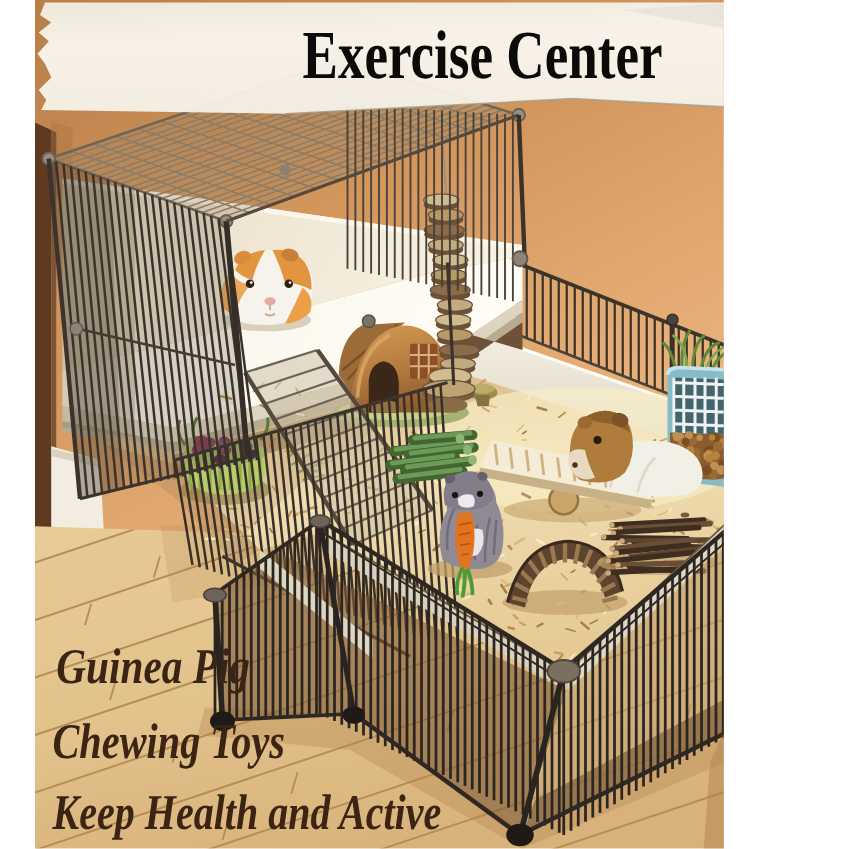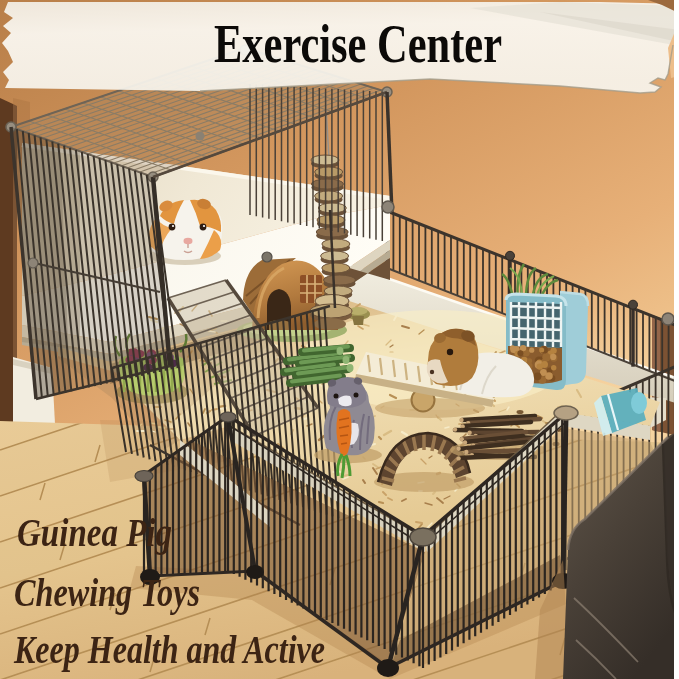--- a/index.html
+++ b/index.html
@@ -1,16 +1,16 @@
 <!DOCTYPE html>
 <html><head>
 <meta charset="utf-8">
 <style>
 html,body{margin:0;padding:0;background:#fff;}
-#stage{position:relative;width:674px;height:679px;overflow:hidden;}
+#stage{position:relative;width:551px;height:679px;overflow:hidden;padding-left:28px;}
 svg{display:block;}
 </style>
 </head>
 <body>
 <div id="stage">
 <svg width="679" height="679" viewBox="0 0 679 679" xmlns="http://www.w3.org/2000/svg">
 <defs>
 <linearGradient id="wallg" x1="0" y1="0" x2="0.75" y2="1">
  <stop offset="0" stop-color="#b87e48"></stop>
  <stop offset="0.4" stop-color="#d3975e"></stop>

